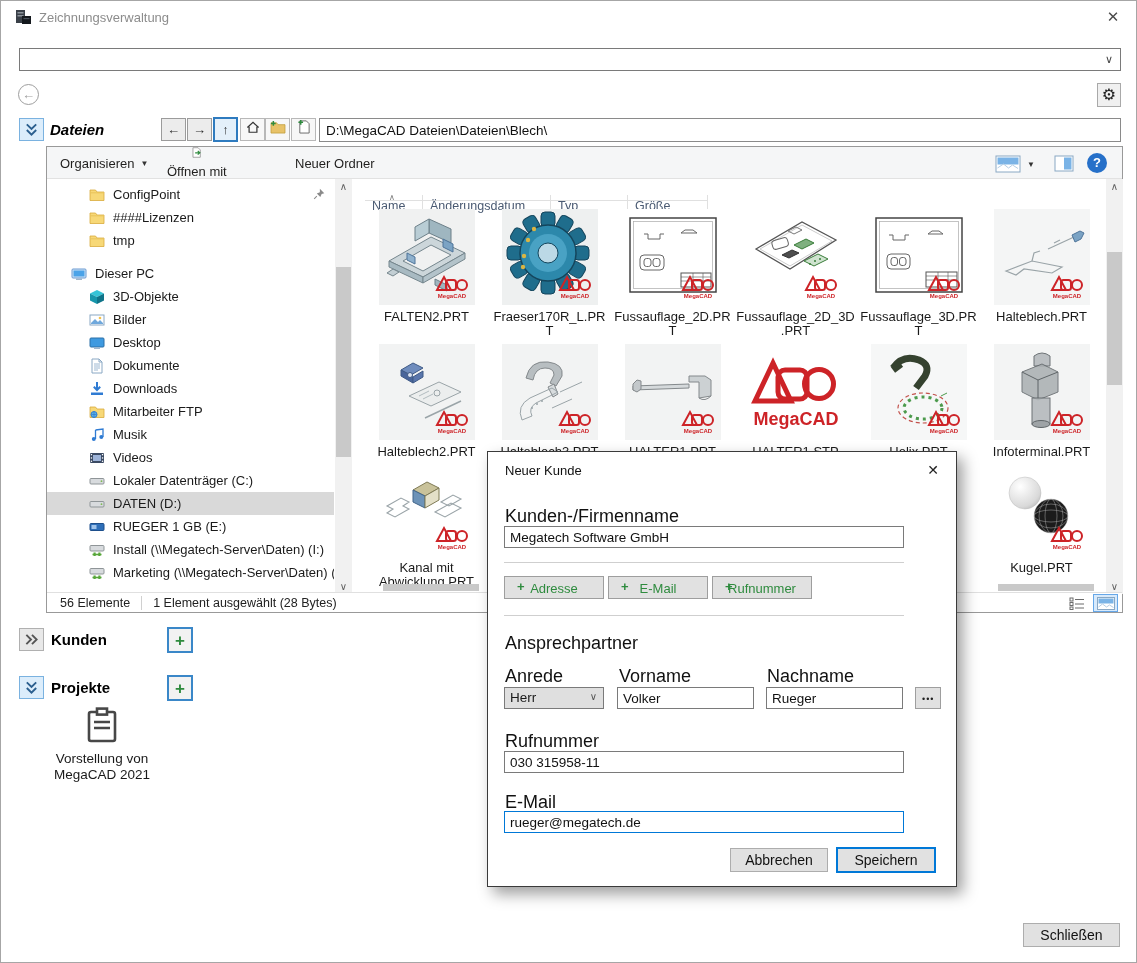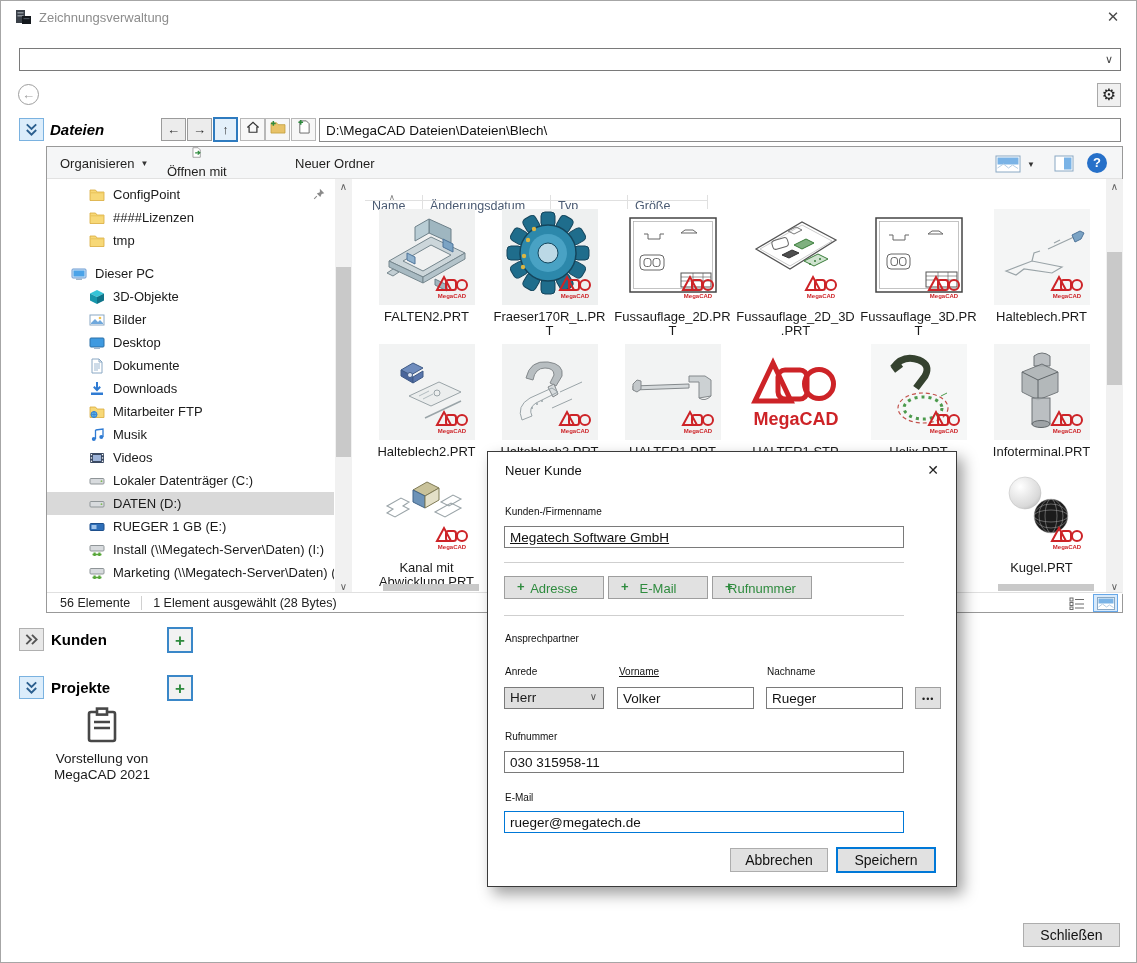--- a/index.html
+++ b/index.html
@@ -73,21 +73,21 @@
   .clipboard-item svg{width:32px;height:36px;}
   .clip-text{font-size:13.5px;line-height:16px;color:#1a1a1a;margin-top:4px;}
 
   .btn{background:#e1e1e1;border:1px solid #adadad;font-size:14px;font-family:"Liberation Sans",sans-serif;color:#111;text-align:center;}
   .schliessen{position:absolute;left:1022px;top:922px;width:97px;height:24px;}
 
   
   .dialog{position:absolute;left:486px;top:450px;width:470px;height:436px;background:#fff;border:1.5px solid #3a3a3a;box-shadow:6px 7px 14px rgba(0,0,0,0.38);z-index:50;}
   .dlg-title{position:absolute;left:17px;top:11px;font-size:13px;color:#111;}
   .dlg-close{position:absolute;right:12px;top:8px;width:22px;height:20px;text-align:center;line-height:20px;font-size:14px;color:#222;}
-  .dlg-label{position:absolute;font-size:10px;color:#111;}
+  .dlg-label{position:absolute;font-size:18px;color:#111;}
   .dlg-input{position:absolute;height:22px;border:1px solid #7a7a7a;font-size:13.5px;padding:2px 5px;font-family:"Liberation Sans",sans-serif;color:#111;background:#fff;}
   .dlg-hr{position:absolute;left:16px;width:400px;border-top:1px solid #cfcfcf;}
   .add-btn{position:absolute;width:100px;height:23px;background:#e1e1e1;border:1px solid #9e9e9e;font-size:13px;color:#2e8b3e;}
   .add-btn .plus{position:absolute;left:12px;top:2px;font-weight:700;}
   .add-btn .albl{display:block;text-align:center;line-height:21px;}
   .dlg-select{position:absolute;left:16px;width:100px;height:22px;background:#dfdfdf;border:1px solid #7a7a7a;font-size:13.5px;padding:2px 5px;}
   .dlg-select .chev{position:absolute;right:6px;top:3px;font-size:10px;color:#555;}
   .more-btn{position:absolute;left:427px;width:26px;height:22px;background:#e1e1e1;border:1px solid #9e9e9e;font-size:9px;letter-spacing:1px;text-align:center;line-height:20px;color:#222;}
 </style>
 </head>
@@ -789,21 +789,21 @@
       <div>Vorstellung von</div>
       <div>MegaCAD 2021</div>
     </div>
   </div>
 
   <div class="dialog">
     <div class="dlg-title">Neuer Kunde</div>
     <div class="dlg-close">✕</div>
 
     <div class="dlg-label" style="left:17px;top:54px;">Kunden-/Firmenname</div>
-    <input class="dlg-input" style="left: 16px; top: 74px; width: 400px; text-decoration: underline;" value="Megatech Software GmbH">
+    <input class="dlg-input" style="left: 16px; top: 74px; width: 400px;" value="Megatech Software GmbH">
 
     <div class="dlg-hr" style="top:110px;"></div>
 
     <button class="add-btn" style="left:16px;top:124px;">
       <span class="plus">+</span>
       <span class="albl">Adresse</span>
     </button>
     <button class="add-btn" style="left:120px;top:124px;">
       <span class="plus">+</span>
       <span class="albl">E-Mail</span>
@@ -811,21 +811,21 @@
     <button class="add-btn" style="left:224px;top:124px;">
       <span class="plus">+</span>
       <span class="albl">Rufnummer</span>
     </button>
 
     <div class="dlg-hr" style="top:163px;"></div>
 
     <div class="dlg-label" style="left:17px;top:181px;">Ansprechpartner</div>
 
     <div class="dlg-label" style="left:17px;top:214px;">Anrede</div>
-    <div class="dlg-label" style="left:131px;top:214px;text-decoration:underline;">Vorname</div>
+    <div class="dlg-label" style="left:131px;top:214px;">Vorname</div>
     <div class="dlg-label" style="left:279px;top:214px;">Nachname</div>
 
     <div class="dlg-select" style="top:235px;">
       <span>Herr</span>
       <span class="chev">∨</span>
     </div>
     <input class="dlg-input" style="left: 129px; top: 235px; width: 137px;" value="Volker">
     <input class="dlg-input" style="left: 278px; top: 235px; width: 137px;" value="Rueger">
     <button class="more-btn" style="top:235px;">•••</button>
 

